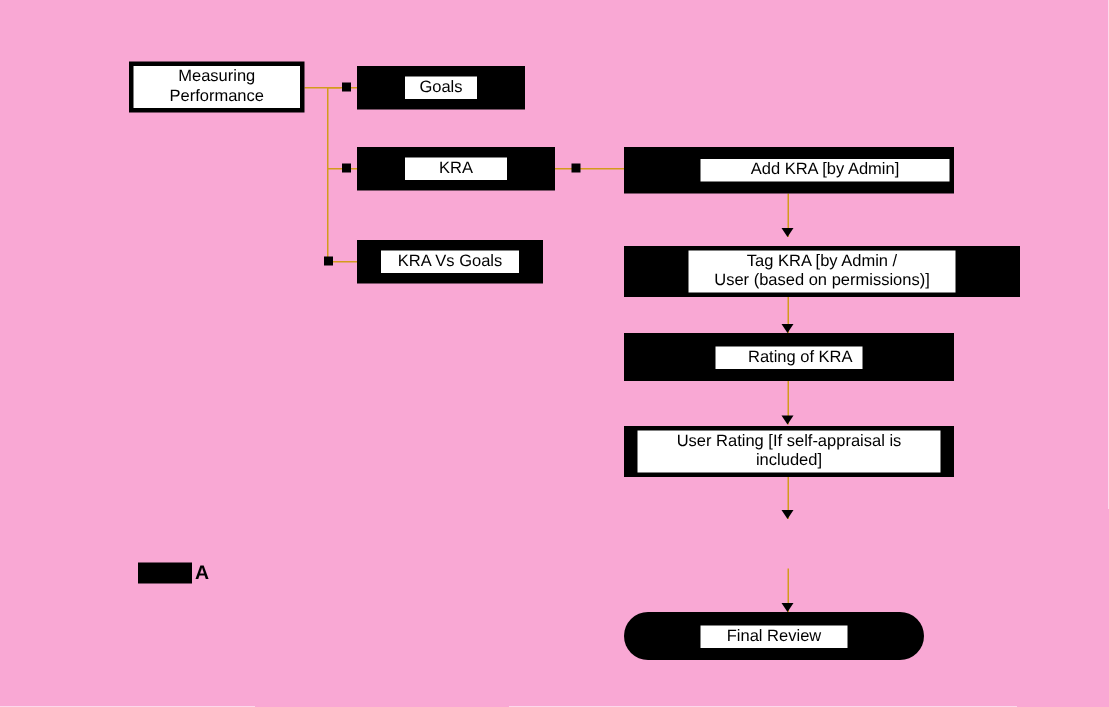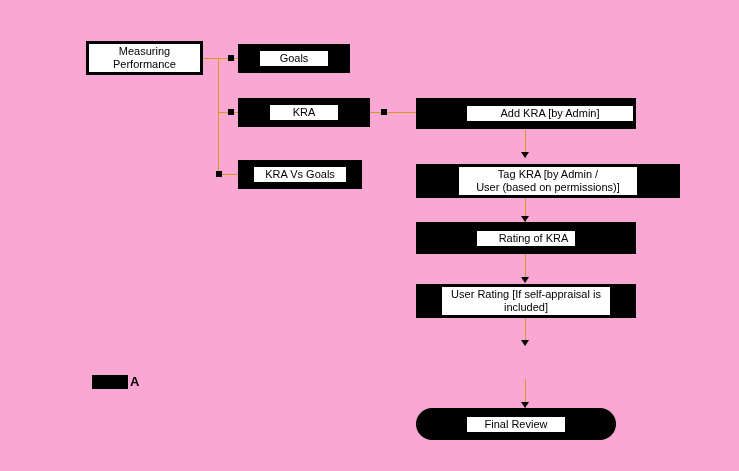--- a/index.html
+++ b/index.html
@@ -104,21 +104,21 @@
 
   <div class="connector conn-v" style="left:525px; top:379px; height:29px;"></div>
   <div class="arrow-down" style="left:521px; top:402px;"></div>
 
   <div class="node" style="left:86px; top:41px; width:117px; height:34px;">
     <span class="label" style="width:111px;">Measuring
 Performance</span>
   </div>
 
   <div class="node" style="left:238px; top:44px; width:112px; height:29px;">
-    <span class="label" style="width:68px;">Goals</span>
+    <span class="label" style="width:48px;">Goals</span>
   </div>
 
   <div class="node" style="left:238px; top:98px; width:132px; height:29px;">
     <span class="label" style="width:68px;">KRA</span>
   </div>
 
   <div class="node" style="left:238px; top:160px; width:124px; height:29px;">
     <span class="label" style="width:92px;">KRA Vs Goals</span>
   </div>
 
@@ -129,21 +129,21 @@
   <div class="node" style="left:416px; top:164px; width:264px; height:34px;">
     <span class="label" style="width:178px;">Tag KRA  [by Admin /
 User (based on permissions)]</span>
   </div>
 
   <div class="node" style="left:416px; top:222px; width:220px; height:32px;">
     <span class="label" style="width:98px;padding-left:21px;">Rating of KRA</span>
   </div>
 
   <div class="node" style="left:416px; top:284px; width:220px; height:34px;">
-    <span class="label" style="width:168px;">User Rating [If self-appraisal is included]</span>
+    <span class="label" style="width:202px;">User Rating [If self-appraisal is included]</span>
   </div>
 
 
   <div class="node" style="left:416px; top:408px; width:200px; height:32px;border-radius:16px;">
     <span class="label" style="width:98px;">Final Review</span>
   </div>
 
   <div class="legend" style="left:92px; top:374px;">
     <div class="legend-swatch"></div>
     <div class="legend-text">A</div>

